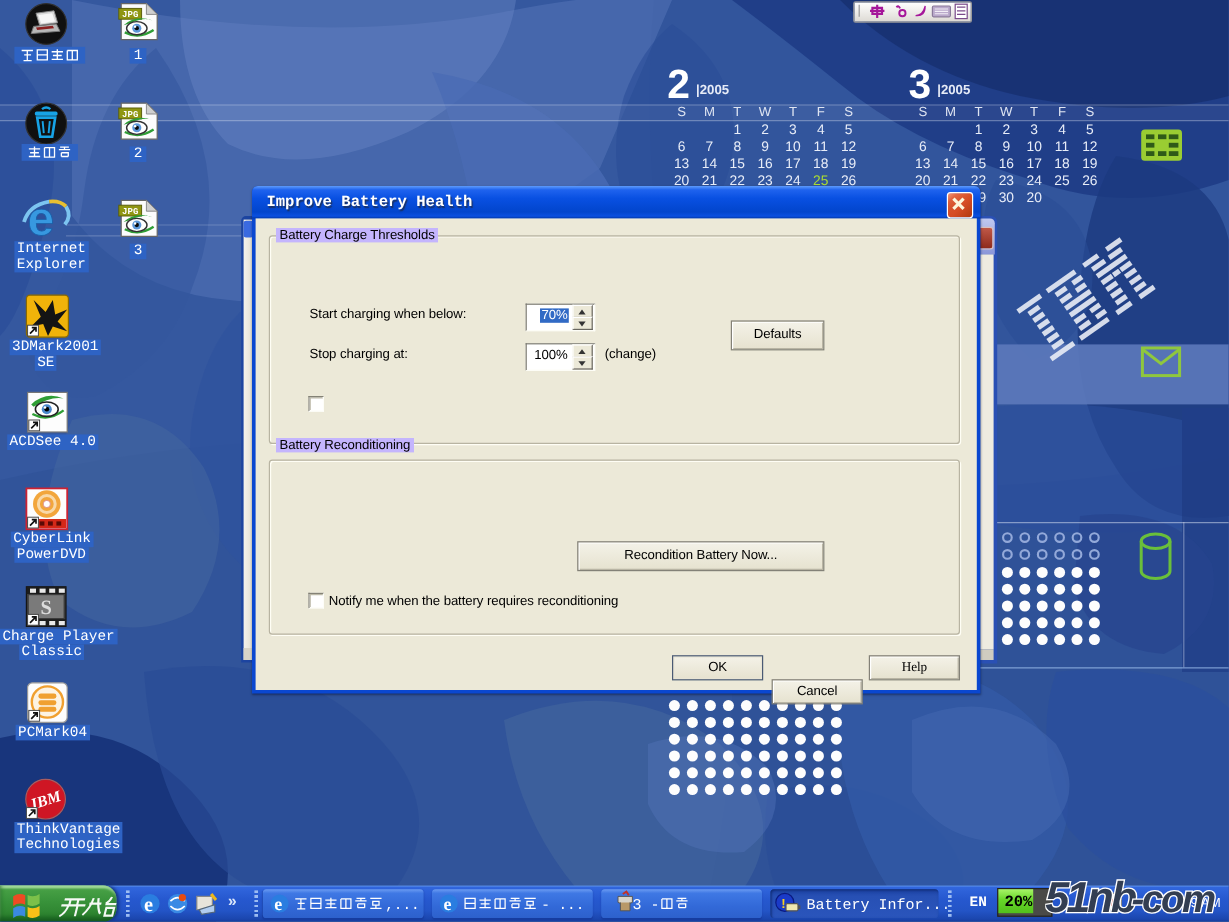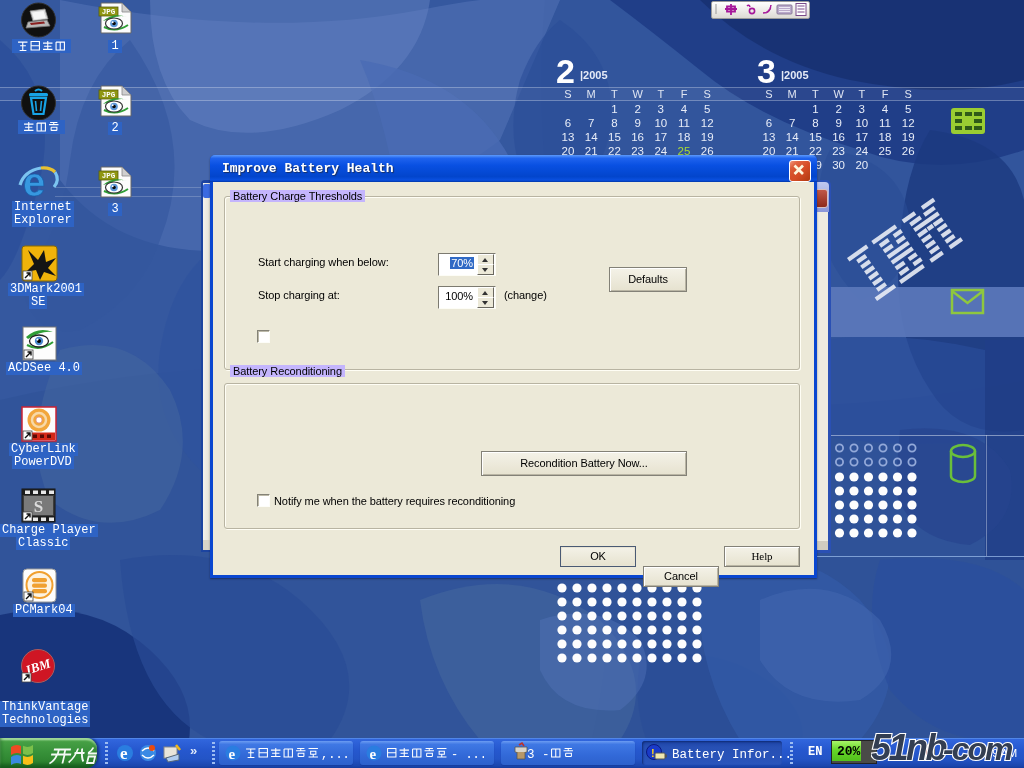--- a/index.html
+++ b/index.html
@@ -361,21 +361,21 @@
 <div class="ilbl" style="left:12px;top:201px;">Internet
 Explorer</div>
 <div class="ilbl" style="left:8px;top:283px;">3DMark2001</div>
 <div class="ilbl" style="left:29px;top:296px;">SE</div>
 <div class="ilbl" style="left:6px;top:362px;">ACDSee 4.0</div>
 <div class="ilbl" style="left:9px;top:443px;">CyberLink</div>
 <div class="ilbl" style="left:12px;top:456px;">PowerDVD</div>
 <div class="ilbl" style="left:0px;top:524px;">Charge Player</div>
 <div class="ilbl" style="left:16px;top:537px;">Classic</div>
 <div class="ilbl" style="left:13px;top:604px;">PCMark04</div>
-<div class="ilbl" style="left:0px;top:685px;margin-top:16px;">ThinkVantage
+<div class="ilbl" style="left:12px;top:685px;">ThinkVantage
 Technologies</div>
 <div class="ilbl" id="hz-mycomp" style="left:12px;top:39px;width:55px;height:14px;"><svg width="50" height="13.5" style="display:block;margin:0 auto;">
         <path d="M1,2 H10 M5.5,2 V10 M2.5,10 H9 M3,5.5 H8.5" transform="translate(0,1) scale(1.0454545454545454)" stroke="#fff" stroke-width="1.0521739130434784" fill="none"></path>
         <path d="M1.5,1.5 H9.5 V9.5 H1.5 Z M1.5,5.5 H9.5" transform="translate(12.5,1) scale(1.0454545454545454)" stroke="#fff" stroke-width="1.0521739130434784" fill="none"></path>
         <path d="M1,3 H10 M2,6 H9 M1,9 H10 M5.5,1 V9" transform="translate(25,1) scale(1.0454545454545454)" stroke="#fff" stroke-width="1.0521739130434784" fill="none"></path>
         <path d="M1.5,2 V9 M1.5,2 H9.5 V9 M5.5,2 V9 M1,9.5 H10" transform="translate(37.5,1) scale(1.0454545454545454)" stroke="#fff" stroke-width="1.0521739130434784" fill="none"></path>
       </svg></div>
 <div class="ilbl" id="hz-recycle" style="left:18px;top:120px;width:43px;height:14px;"><svg width="37.5" height="13.5" style="display:block;margin:0 auto;">
         <path d="M1,3 H10 M2,6 H9 M1,9 H10 M5.5,1 V9" transform="translate(0,1) scale(1.0454545454545454)" stroke="#fff" stroke-width="1.0521739130434784" fill="none"></path>
         <path d="M1.5,2 V9 M1.5,2 H9.5 V9 M5.5,2 V9 M1,9.5 H10" transform="translate(12.5,1) scale(1.0454545454545454)" stroke="#fff" stroke-width="1.0521739130434784" fill="none"></path>

